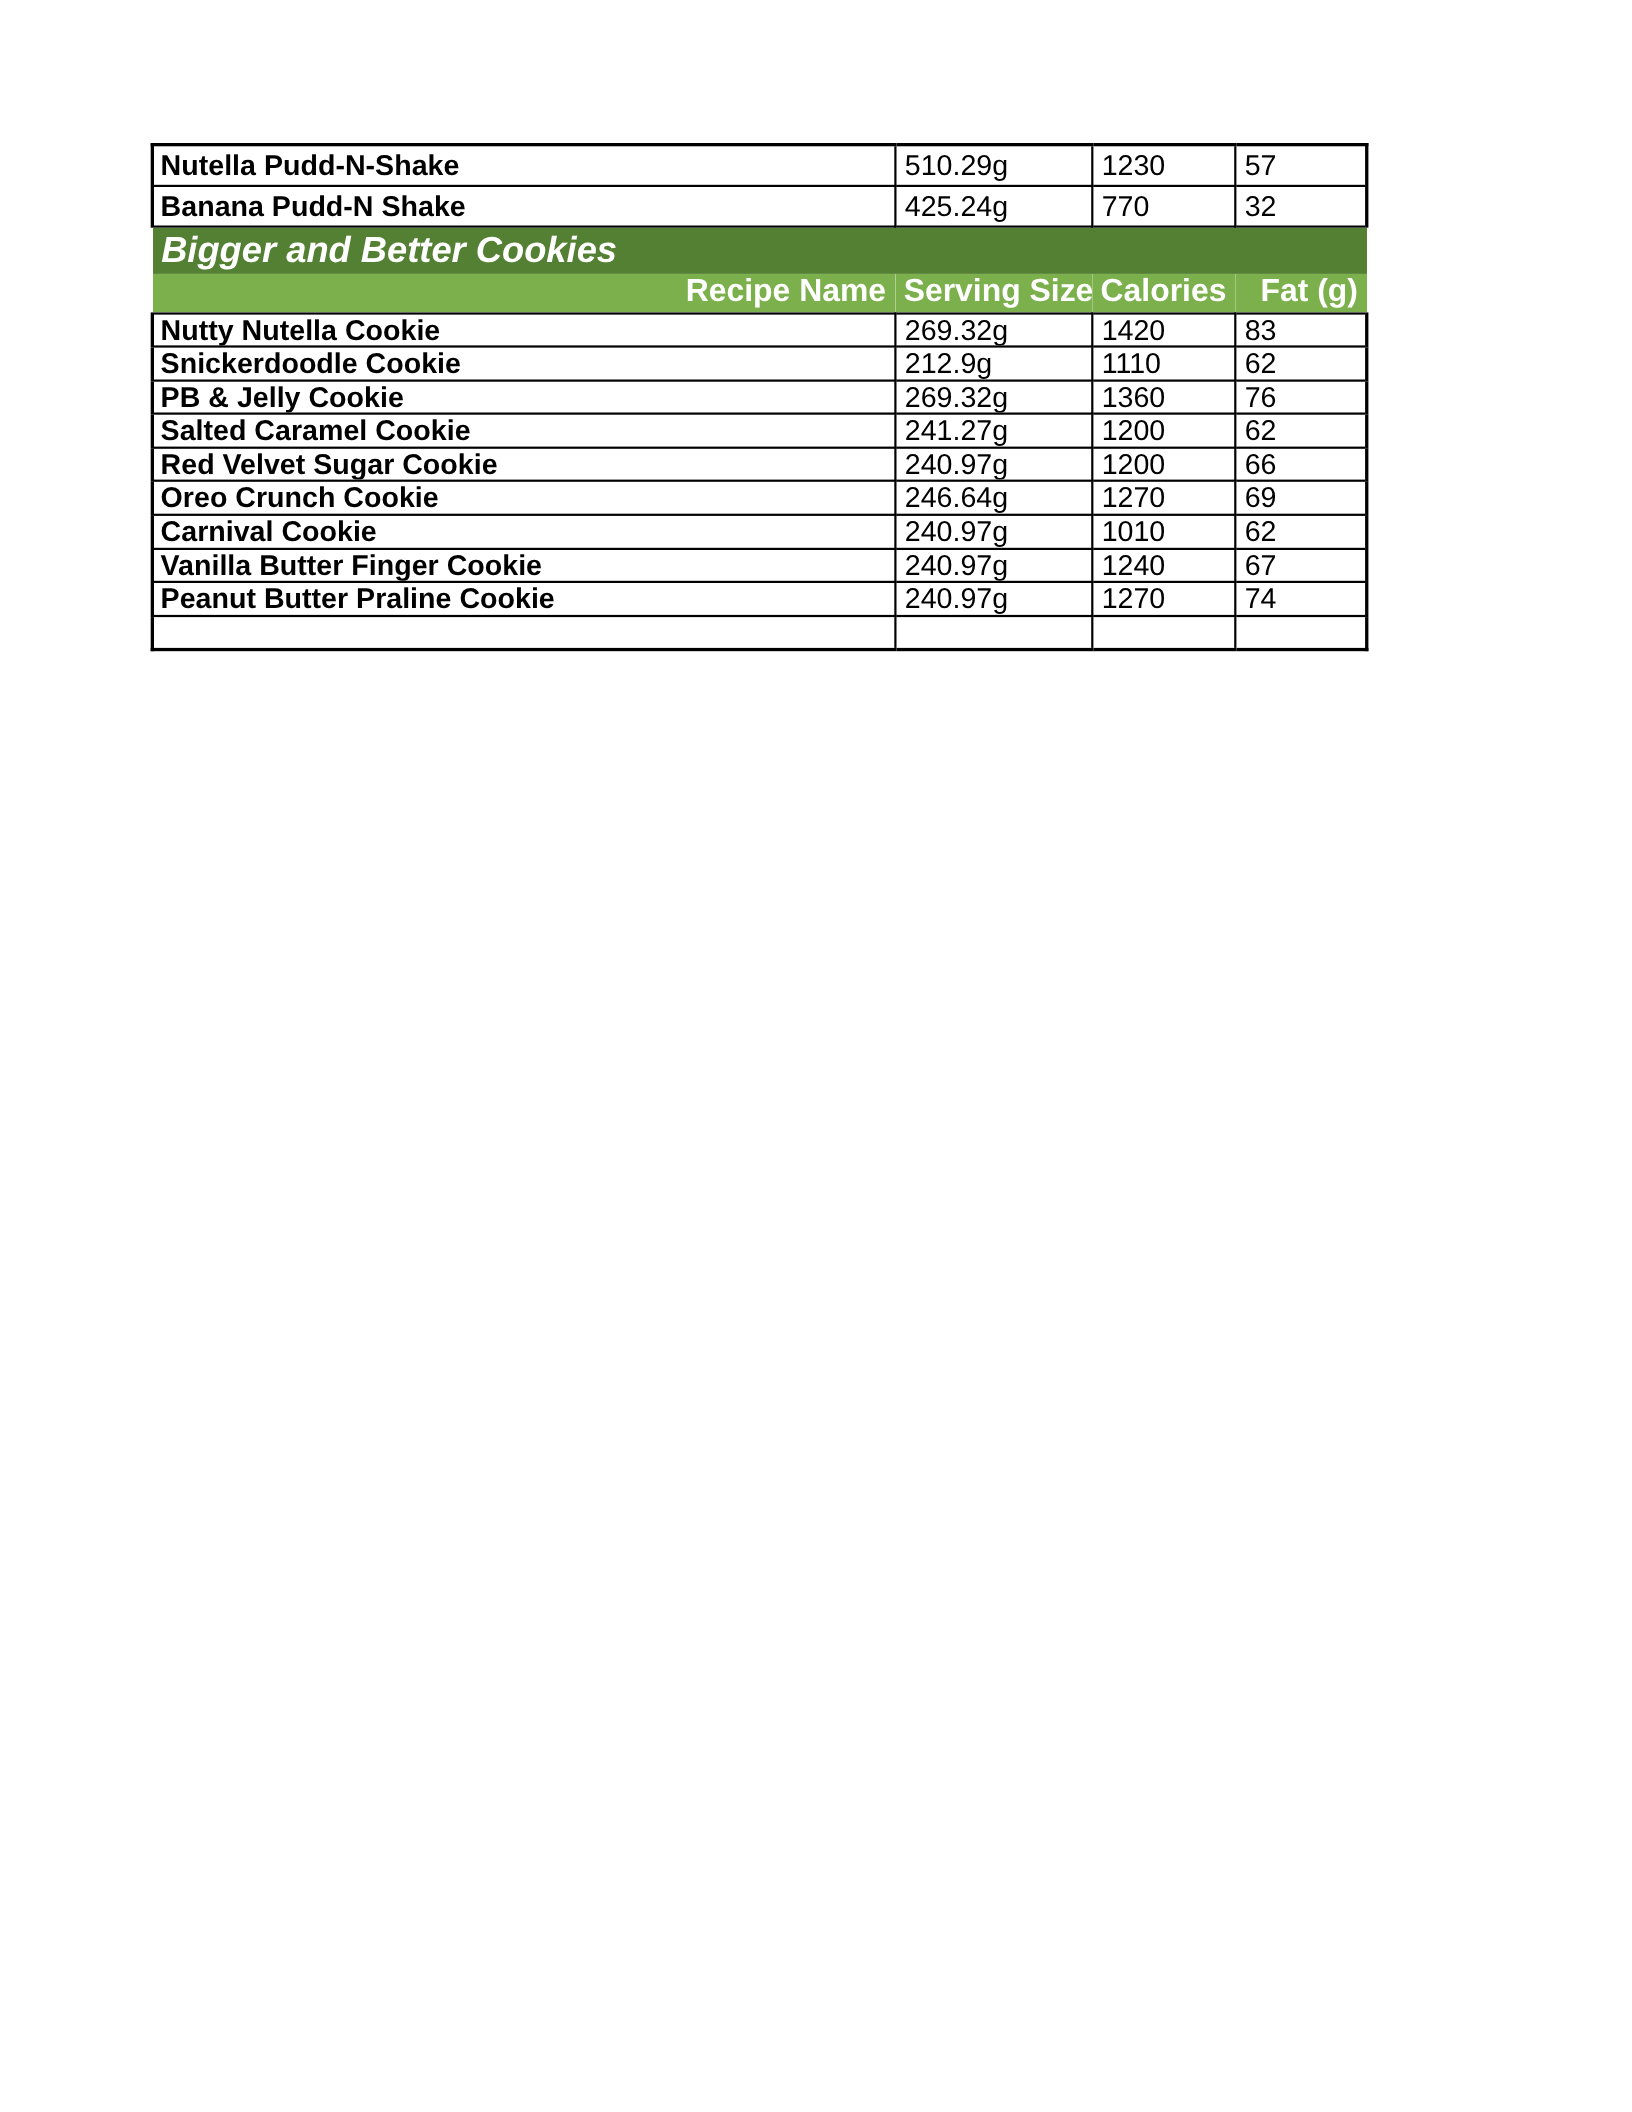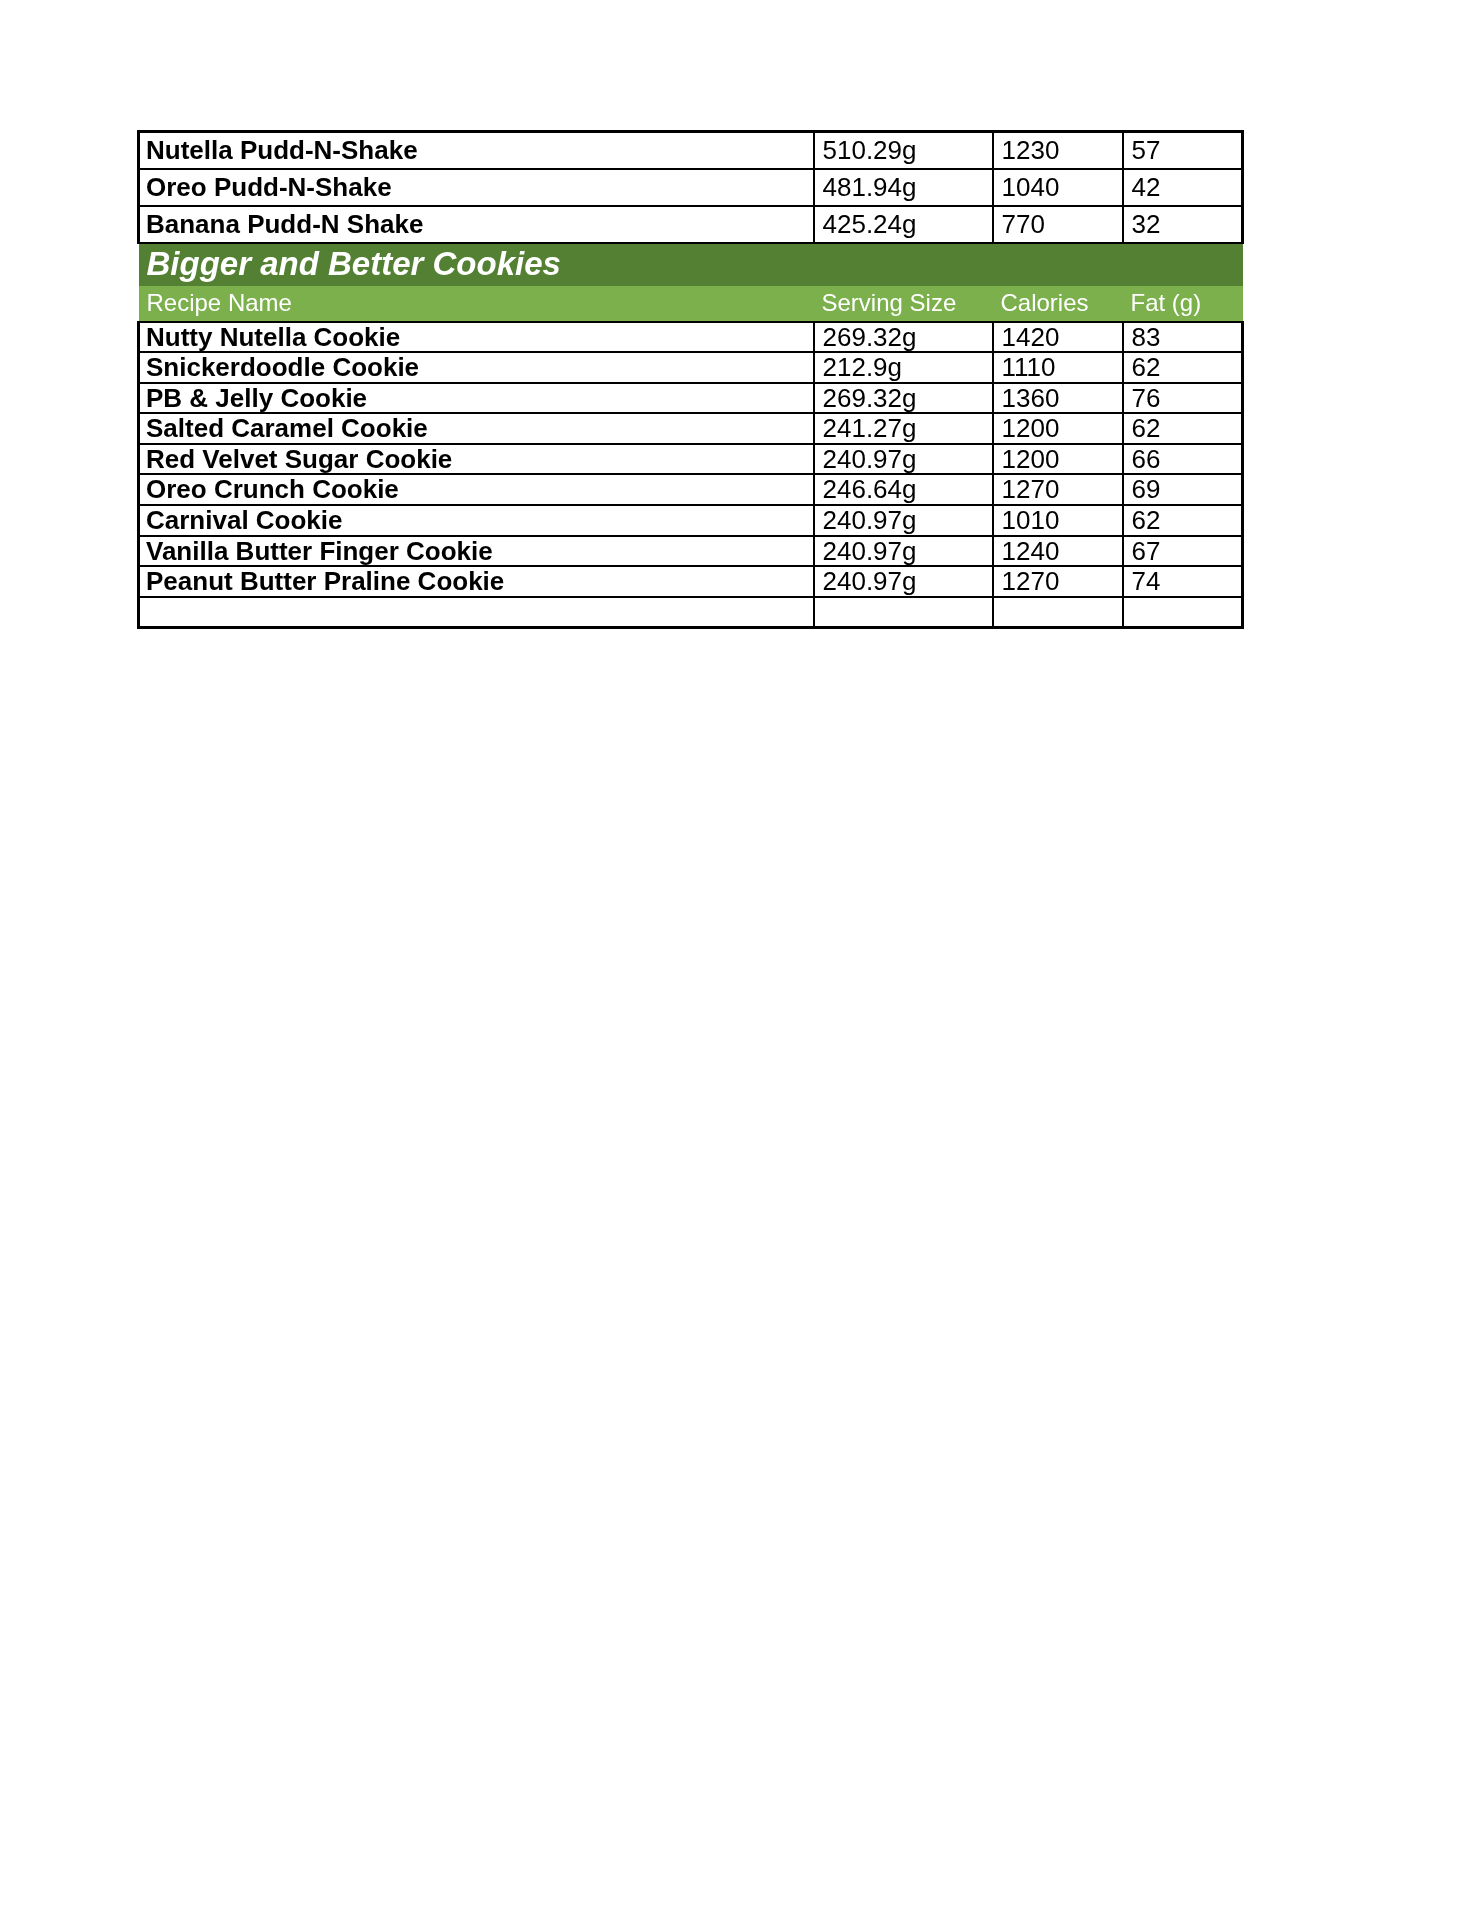--- a/index.html
+++ b/index.html
@@ -37,23 +37,24 @@
     font-weight: bold;
     font-size: 33px;
     height: 42px;
     padding-left: 8px;
     font-style: italic;
   }
   tr.header-row td {
     background: var(--header-bg, #7CB04C);
     border: none;
     color: var(--header-text, #ffffff);
-    font-weight: normal;
-    font-size: 24px;
+    font-weight: bold;
+    font-size: 29px;
     height: 35px;
+    text-align: right;
   }
   
   td.bl { border-left-width: 3px; }
   td.br { border-right-width: 3px; }
   tr.first-row td { border-top-width: 3px; }
   tr.last-row td { border-bottom-width: 3px; }
 </style>
 </head>
 <body>
 
@@ -63,26 +64,20 @@
     <col style="width:179px">
     <col style="width:130px">
     <col style="width:120px">
   </colgroup>
   <tbody>
     <tr class="shake-row first-row">
       <td class="name bl">Nutella Pudd-N-Shake</td>
       <td>510.29g</td>
       <td>1230</td>
       <td class="br">57</td>
-    </tr>
-    <tr class="shake-row">
-      <td class="name bl">Oreo Pudd-N-Shake</td>
-      <td>481.94g</td>
-      <td>1040</td>
-      <td class="br">42</td>
     </tr>
     <tr class="shake-row">
       <td class="name bl">Banana Pudd-N Shake</td>
       <td>425.24g</td>
       <td>770</td>
       <td class="br">32</td>
     </tr>
 
     <tr class="section-row">
       <td colspan="4">Bigger and Better Cookies</td>

